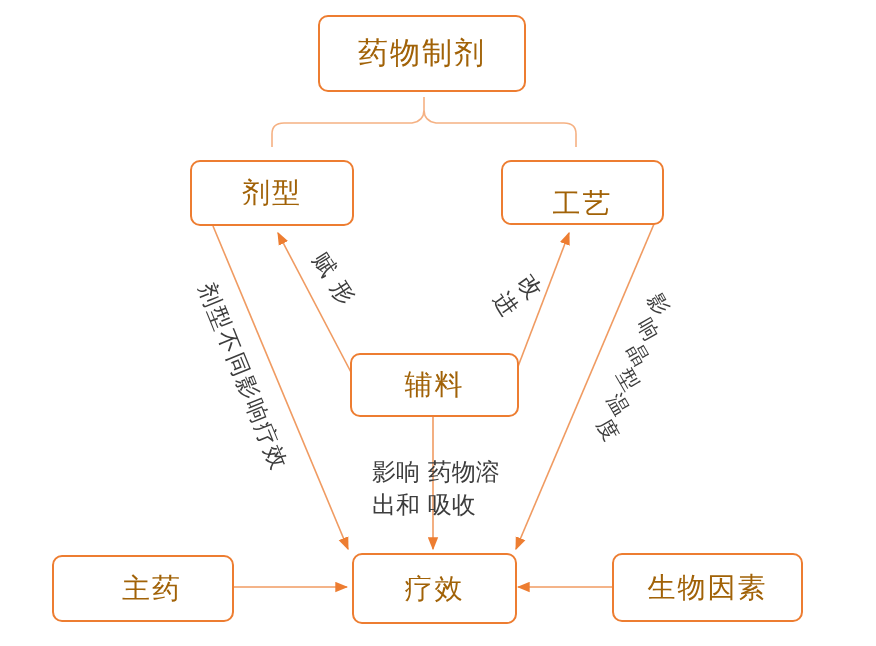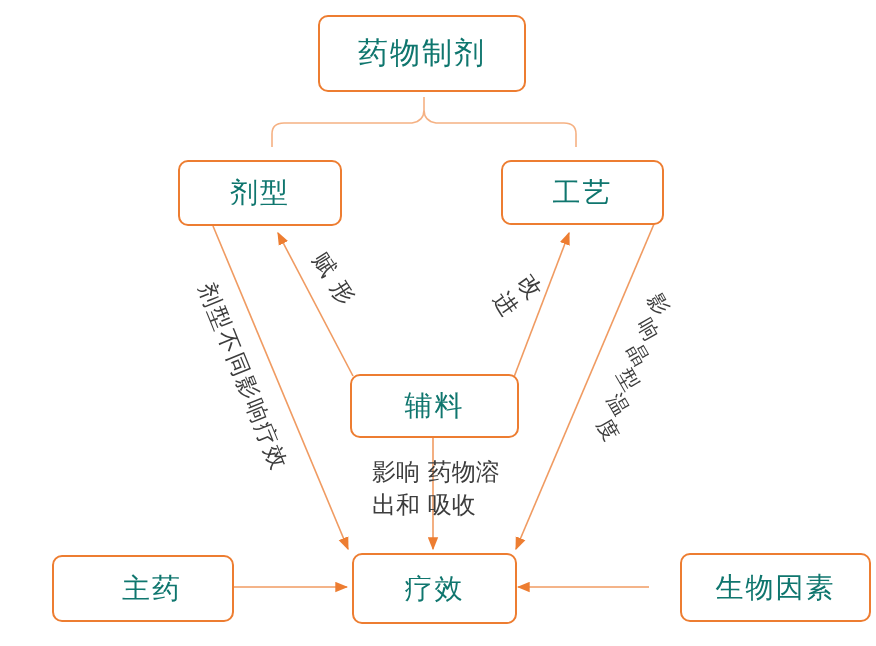--- a/index.html
+++ b/index.html
@@ -3,29 +3,29 @@
 <meta charset="utf-8">
 <style>
   html,body{margin:0;padding:0;background:#ffffff;}
   body{width:876px;height:646px;font-family:"DejaVu Sans","Liberation Sans",sans-serif;}
   .canvas{position:relative;width:876px;height:646px;background:#ffffff;overflow:hidden;}
   svg.connectors{position:absolute;left:0;top:0;}
 
   .node{
     position:absolute;background:#ffffff;border:2px solid #ED7D31;border-radius:10px;
     display:flex;align-items:center;justify-content:center;
-    color:#0f766e;font-size:28px;letter-spacing:2px;z-index:2;
+    color:#a16207;font-size:28px;letter-spacing:2px;z-index:2;
   }
   #n-top{left:318px;top:15px;width:204px;height:73px;font-size:30px;}
-  #n-jixing{left:178px;top:160px;width:160px;height:62px;}
-  #n-gongyi{left:501px;top:160px;width:159px;height:61px;}
-  #n-fuliao{left:350px;top:374px;width:165px;height:60px;}
+  #n-jixing{left:190px;top:160px;width:160px;height:62px;}
+  #n-gongyi{left:501px;top:160px;width:159px;height:61px;align-items:flex-end;}
+  #n-fuliao{left:350px;top:353px;width:165px;height:60px;}
   #n-zhuyao{left:52px;top:555px;width:160px;height:63px;padding-left:18px;}
   #n-liaoxiao{left:352px;top:553px;width:161px;height:67px;}
-  #n-shengwu{left:680px;top:553px;width:187px;height:65px;}
+  #n-shengwu{left:612px;top:553px;width:187px;height:65px;}
 
   .elabel{position:absolute;color:#3d3d3d;z-index:3;}
   #l-fuxing{left:336px;top:283px;transform:translate(-50%,-50%) rotate(58deg);
     font-size:23px;letter-spacing:10px;white-space:nowrap;}
   #l-gaijin{left:518px;top:295px;transform:translate(-50%,-50%) rotate(55deg);font-size:23px;}
   #l-gaijin span{display:block;line-height:30px;text-align:center;}
   #l-left{left:243px;top:377px;transform:translate(-50%,-50%) rotate(68deg);
     font-size:23px;letter-spacing:2px;white-space:nowrap;}
   #l-right{left:633px;top:367px;transform:translate(-50%,-50%) rotate(112deg);
     font-size:21px;white-space:nowrap;}

